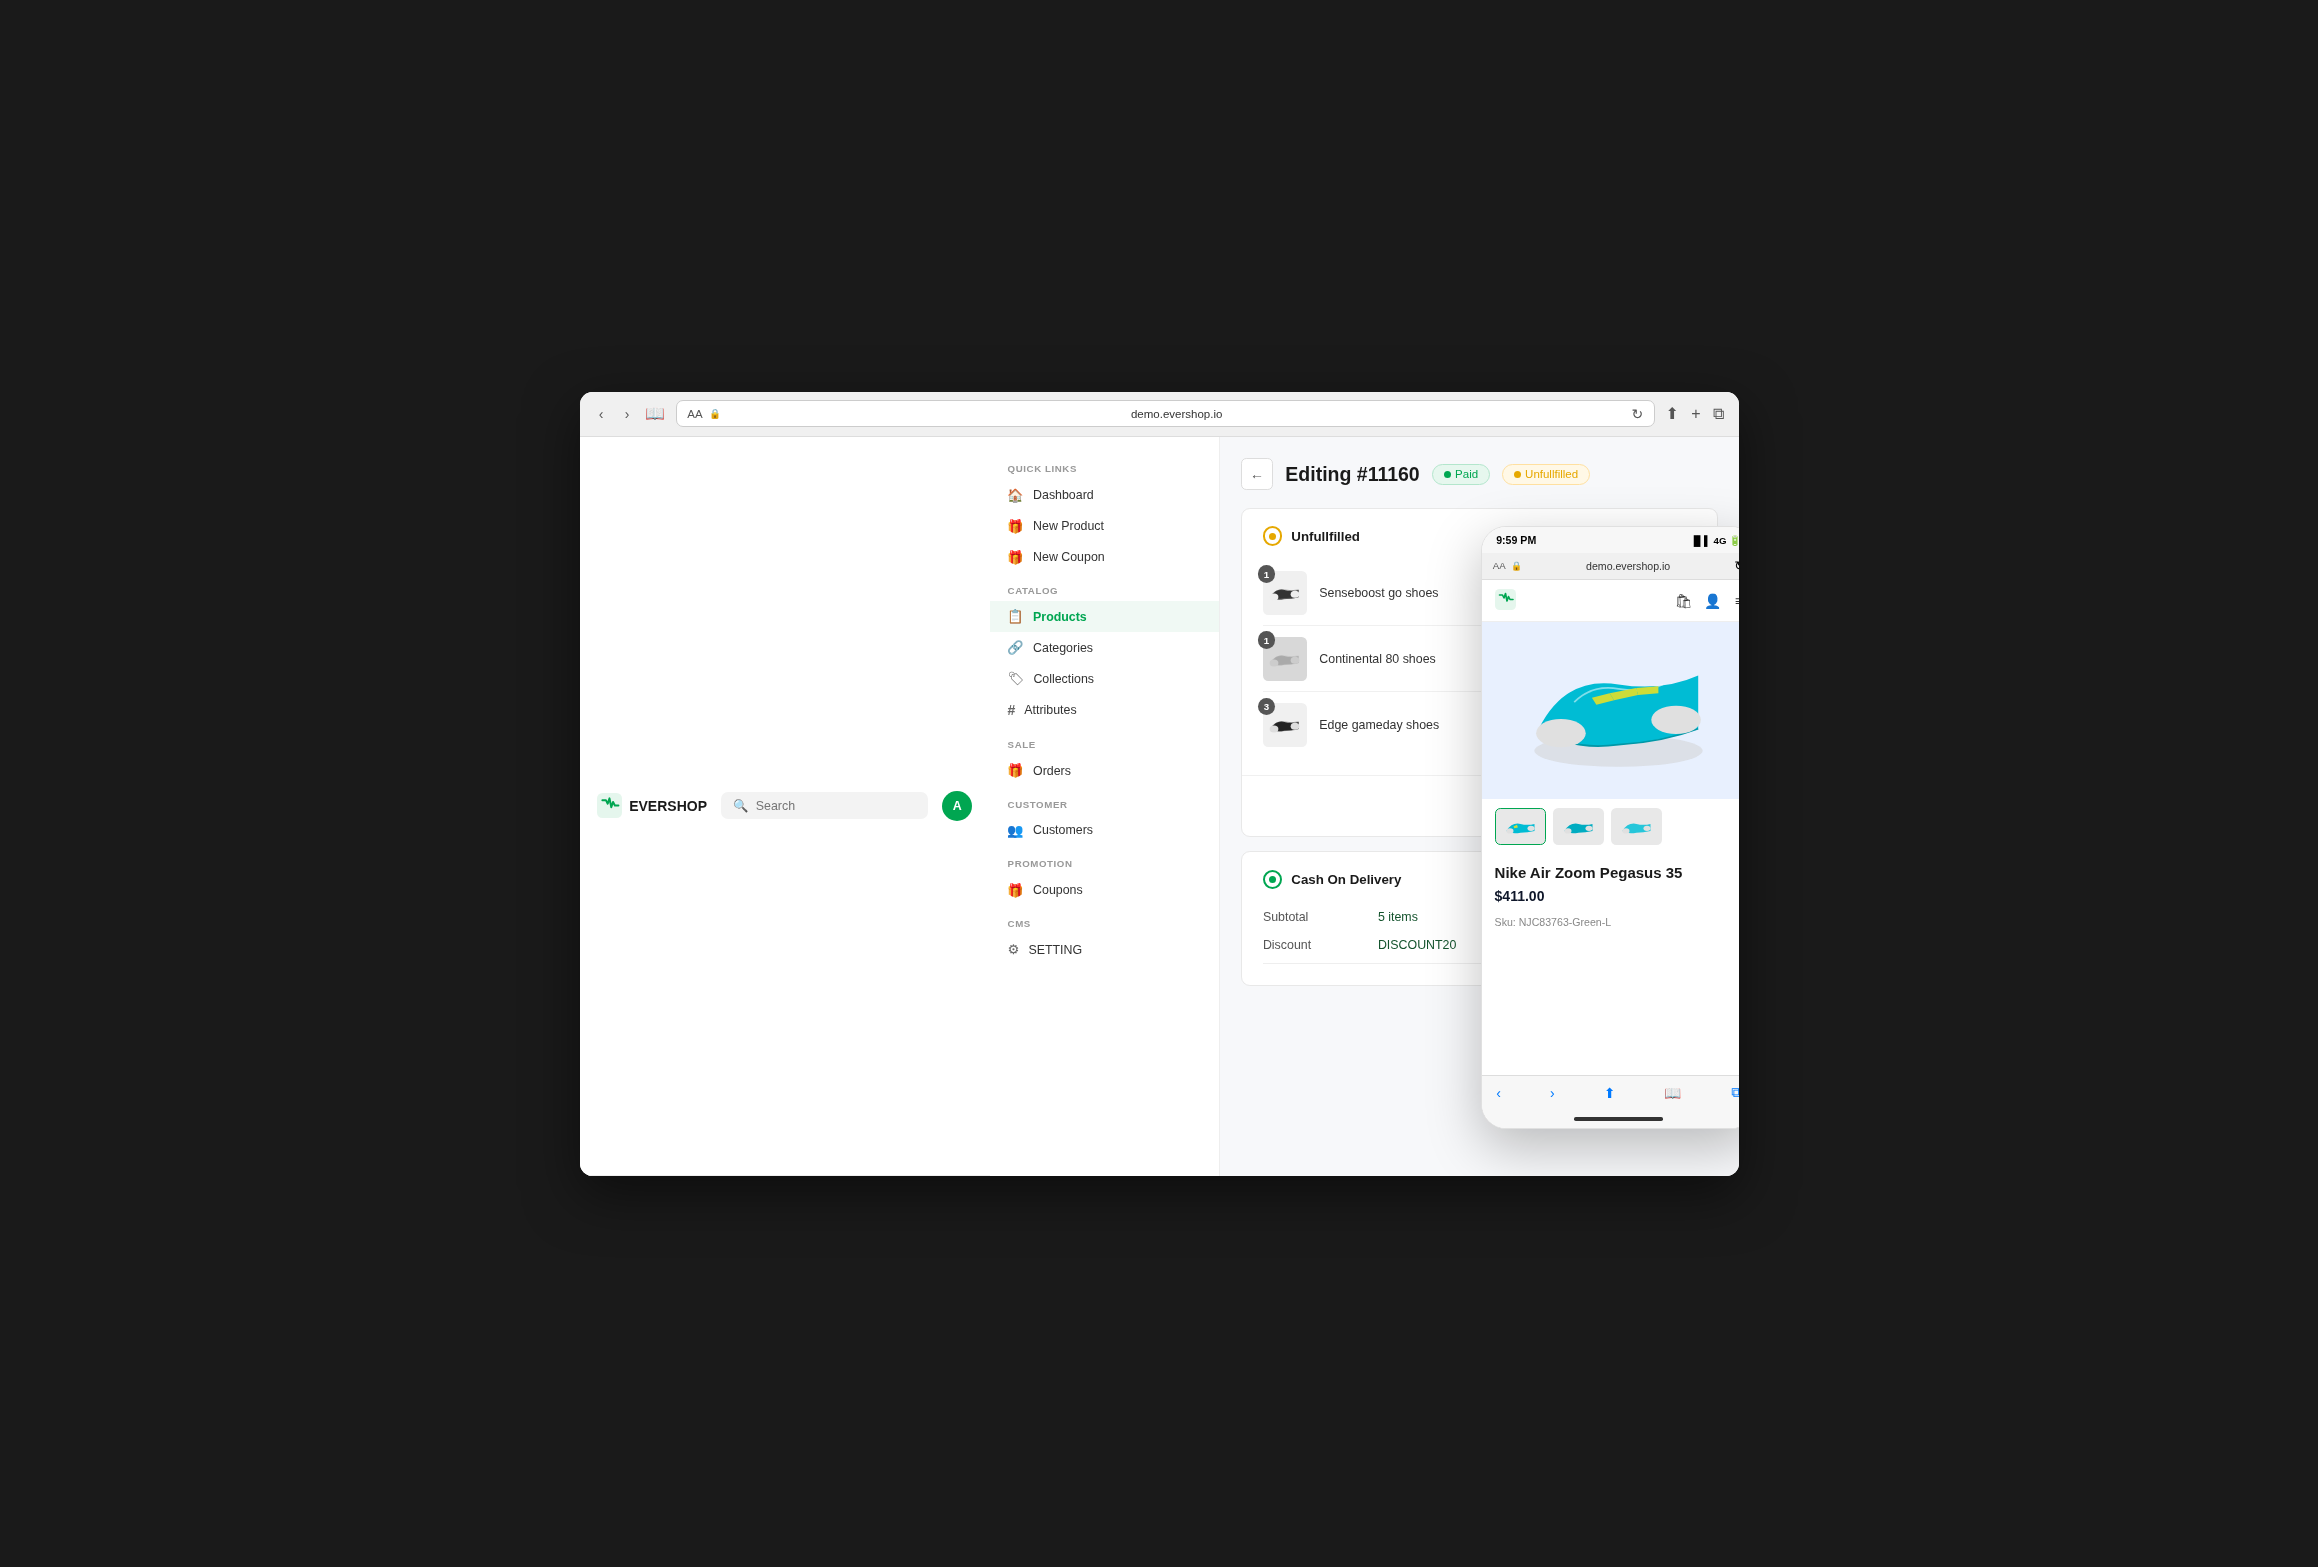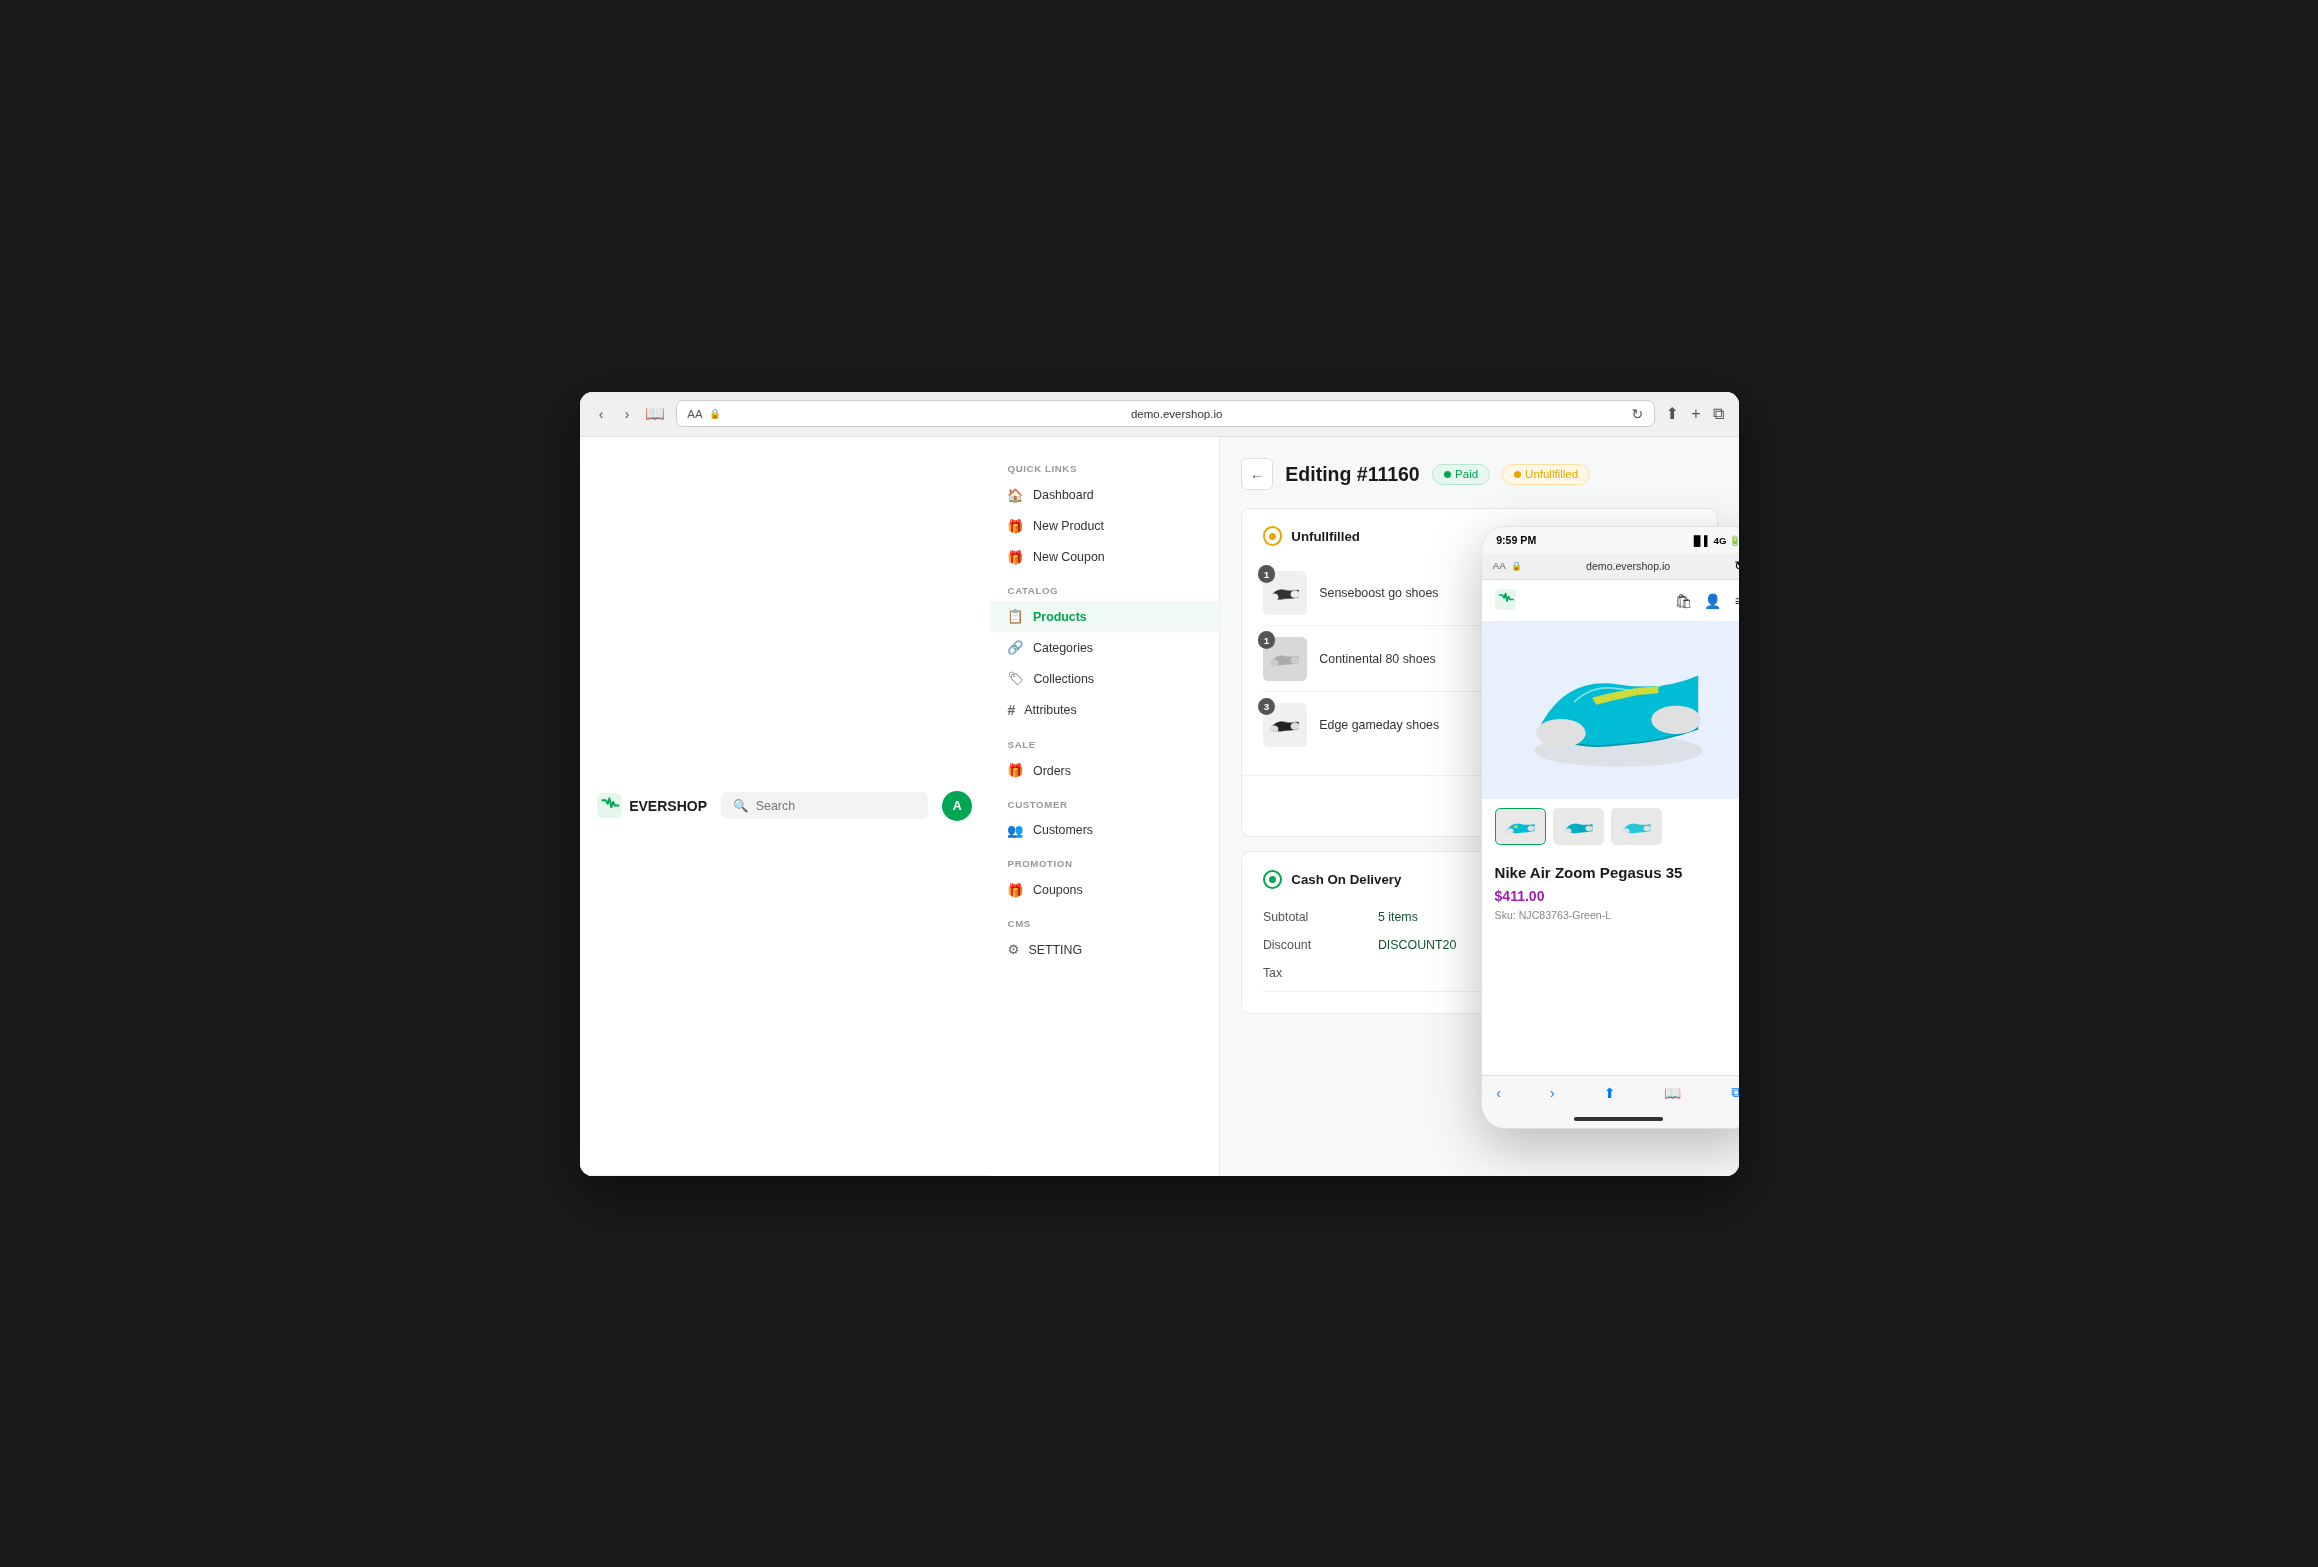--- a/index.html
+++ b/index.html
@@ -439,22 +439,22 @@
     .mobile-product-name {
       font-size: 15px;
       font-weight: 700;
       color: #1a1a1a;
       line-height: 1.3;
       margin-bottom: 5px;
     }
     .mobile-product-price {
       font-size: 14px;
       font-weight: 600;
-      color: #a21caf;
-      margin-bottom: 5px;
+      color: #0f172a;
+      margin-bottom: 12px;
     }
     .mobile-product-sku {
       font-size: 10.6px;
       color: #888;
     }
     .mobile-bottom-nav {
       background: #f7f7f7;
       padding: 8.9px 14px;
       display: flex;
       align-items: center;
@@ -670,25 +670,20 @@
             <div class="summary-row">
               <span class="summary-label">Subtotal</span>
               <span class="summary-value">5 items</span>
               <span class="summary-amount">$3,640.00</span>
             </div>
             <div class="summary-row">
               <span class="summary-label">Discount</span>
               <span class="summary-value">DISCOUNT20</span>
               <span class="summary-amount">$728.00</span>
             </div>
-            <div class="summary-row">
-              <span class="summary-label">Tax</span>
-              <span class="summary-value"></span>
-              <span class="summary-amount">$0.00</span>
-            </div>
             <hr class="divider">
           </div>
         </div>
 
         <div class="mobile-overlay">
 
           <div class="mobile-status-bar">
             <span>9:59 PM</span>
             <div class="signal-icons">
               <span>▐▌▌</span>

